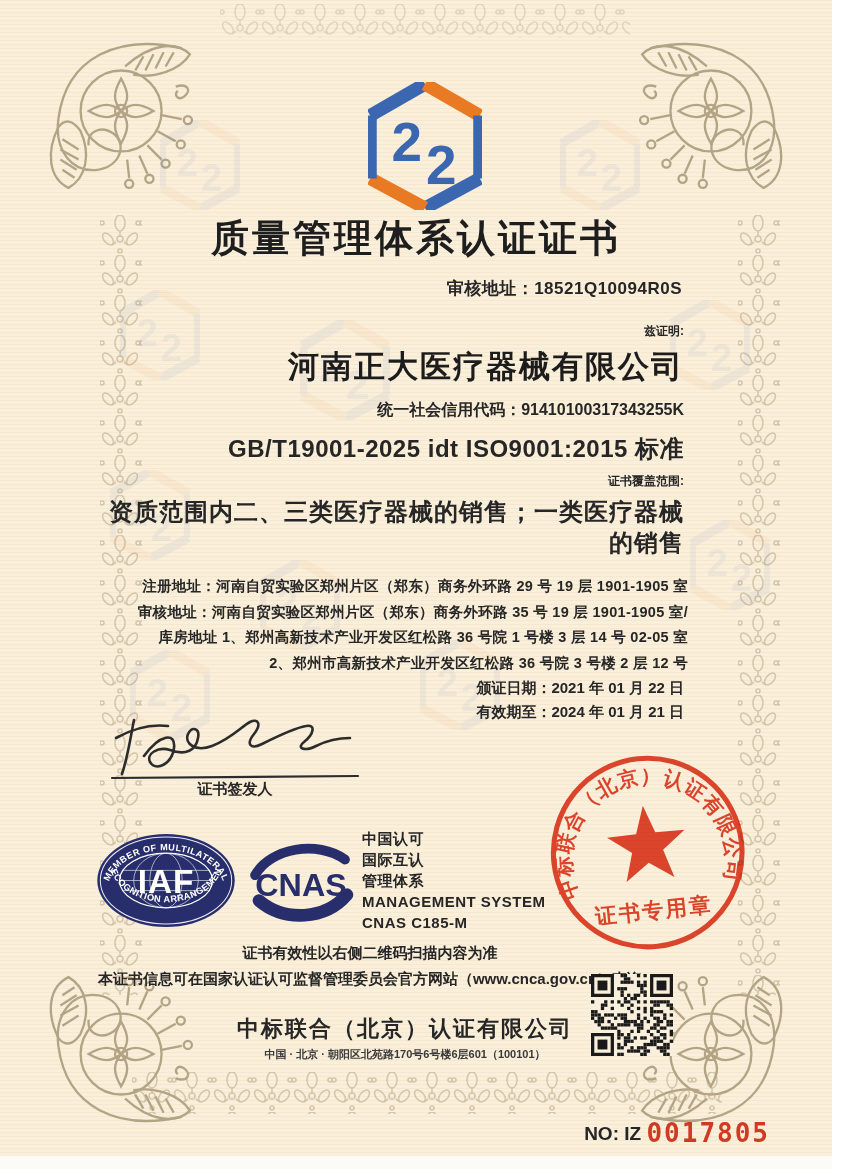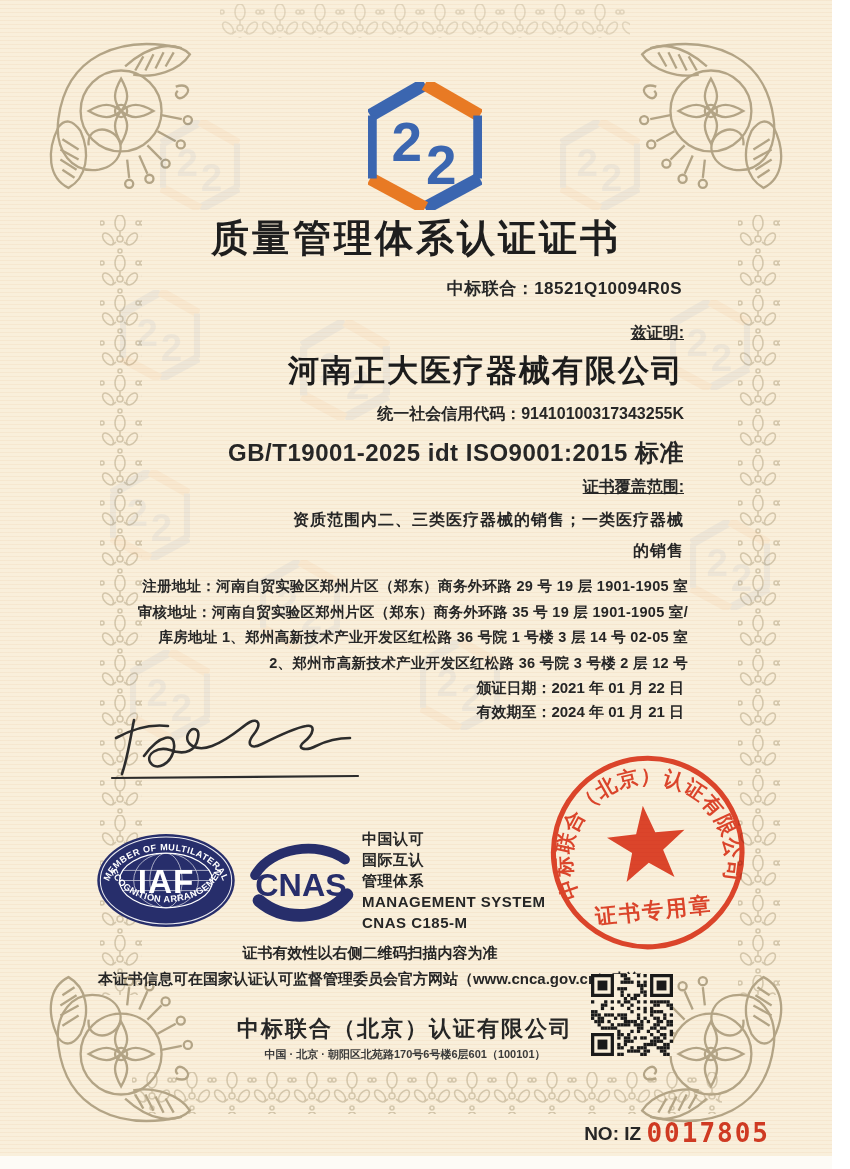--- a/index.html
+++ b/index.html
@@ -14,25 +14,25 @@
   .corner{position:absolute;width:172px;height:172px;opacity:.85;}
   .corner.tr{transform:scaleX(-1);}
   .corner.bl{transform:scaleY(-1);}
   .corner.br{transform:scale(-1,-1);}
   .lace{position:absolute;opacity:.55;}
   .wm{position:absolute;opacity:.055;}
   .logo{left:358px;top:82px;width:134px;height:128px;}
   .title{left:0;right:0;top:213px;text-align:center;font-size:38px;font-weight:700;letter-spacing:3px;color:#1e1e1e;}
   .certno{right:150px;top:277px;font-size:17px;font-weight:700;letter-spacing:.5px;}
   .main-right{left:105px;right:148px;top:323px;text-align:right;}
-  .lbl{font-size:16px;font-weight:700;margin-bottom:6px;text-decoration:underline;}
+  .lbl{font-size:12px;font-weight:700;margin-bottom:6px;}
   .company{font-size:31px;font-weight:700;letter-spacing:2px;margin:4px 0 12px;color:#1c1c1c;text-align:right;}
   .credit{font-size:16px;font-weight:700;margin-bottom:12px;}
   .standard{font-size:24px;font-weight:700;margin:2px 0 8px;letter-spacing:.5px;}
-  .scope{font-size:16px;font-weight:700;line-height:31px;letter-spacing:1px;}
+  .scope{font-size:24px;font-weight:700;line-height:31px;letter-spacing:1px;}
   .addresses{left:100px;right:144px;top:574px;text-align:right;font-size:14.5px;font-weight:700;line-height:25.5px;letter-spacing:.3px;}
   .dates{right:148px;top:676px;text-align:right;font-size:15px;font-weight:700;line-height:24px;}
   .signature-svg{left:100px;top:698px;width:270px;height:92px;}
   .signer{left:110px;top:780px;width:250px;text-align:center;font-size:15px;font-weight:700;}
   .seal-svg{left:545px;top:748px;width:205px;height:205px;mix-blend-mode:multiply;opacity:.93;transform:rotate(-6deg);}
   .iaf-svg{left:95px;top:832px;width:142px;height:97px;}
   .cnas-svg{left:247px;top:840px;width:108px;height:86px;}
   .accred{left:362px;top:828px;font-size:15px;font-weight:700;line-height:21px;letter-spacing:.5px;}
   .notes{left:35px;top:940px;width:670px;text-align:center;font-size:15px;font-weight:700;line-height:26px;}
   .qr-svg{left:591px;top:974px;width:82px;height:82px;}
@@ -154,21 +154,21 @@
   <svg class="wm" style="left:160px;top:120px" width="80" height="90">
       <use href="#hexlogo"></use>
     </svg>
 
   <svg class="abs logo" viewBox="0 0 112 126">
       <use href="#hexlogo"></use>
     </svg>
 
   <div class="abs title">质量管理体系认证证书</div>
   <div class="abs certno">
-    <span>中标联合：</span><span>18521Q10094R0S</span>
+    <span>审核地址：</span><span>18521Q10094R0S</span>
   </div>
 
   <div class="abs main-right">
     <div class="lbl">兹证明:</div>
     <div class="company">河南正大医疗器械有限公司</div>
     <div class="credit">统一社会信用代码：91410100317343255K</div>
     <div class="standard">GB/T19001-2025 idt ISO9001:2015 标准</div>
     <div class="lbl">证书覆盖范围:</div>
     <div class="scope">资质范围内二、三类医疗器械的销售；一类医疗器械</div>
     <div class="scope">的销售</div>
@@ -187,20 +187,21 @@
   </div>
 
   <svg class="abs signature-svg" viewBox="0 0 270 92">
     <g fill="none" stroke="#2c2c2c" stroke-width="2.6" stroke-linecap="round">
       <path d="M34,22 C30,42 28,58 22,76"></path>
       <path d="M16,40 C34,30 52,26 68,28"></path>
       <path d="M44,58 C60,36 76,34 74,50 C72,66 56,74 50,64 C46,56 58,48 70,52 C86,58 96,52 98,40 C100,30 92,28 88,36 C84,46 96,54 112,48 C132,40 142,28 150,24 C158,20 162,26 154,36 C146,46 150,52 162,46 C178,38 194,30 206,28 C216,26 214,36 204,44 C196,50 204,54 216,48 C228,42 240,40 250,40"></path>
       <path d="M12,80 L258,78" stroke-width="2.2"></path>
     </g>
   </svg>
+  <div class="abs signer">证书签发人</div>
 
   <svg class="abs seal-svg" viewBox="0 0 200 200">
     <defs>
         <path id="sealArc" d="M30,140 A76,76 0 1 1 170,140" fill="none"></path>
       </defs>
     <circle cx="100" cy="102" r="92" fill="none" stroke="#df3b22" stroke-width="5"></circle>
     <polygon points="100,56 109.4,83.1 138,83.6 115.2,100.9 123.5,128.4 100,112 76.5,128.4 84.8,100.9 62,83.6 90.6,83.1" fill="#df3b22"></polygon>
     <text font-size="20" font-weight="bold" fill="#df3b22" letter-spacing="1" font-family="Liberation Sans,sans-serif">
       <textPath href="#sealArc" startOffset="50%" text-anchor="middle">中标联合（北京）认证有限公司</textPath>
     </text>

